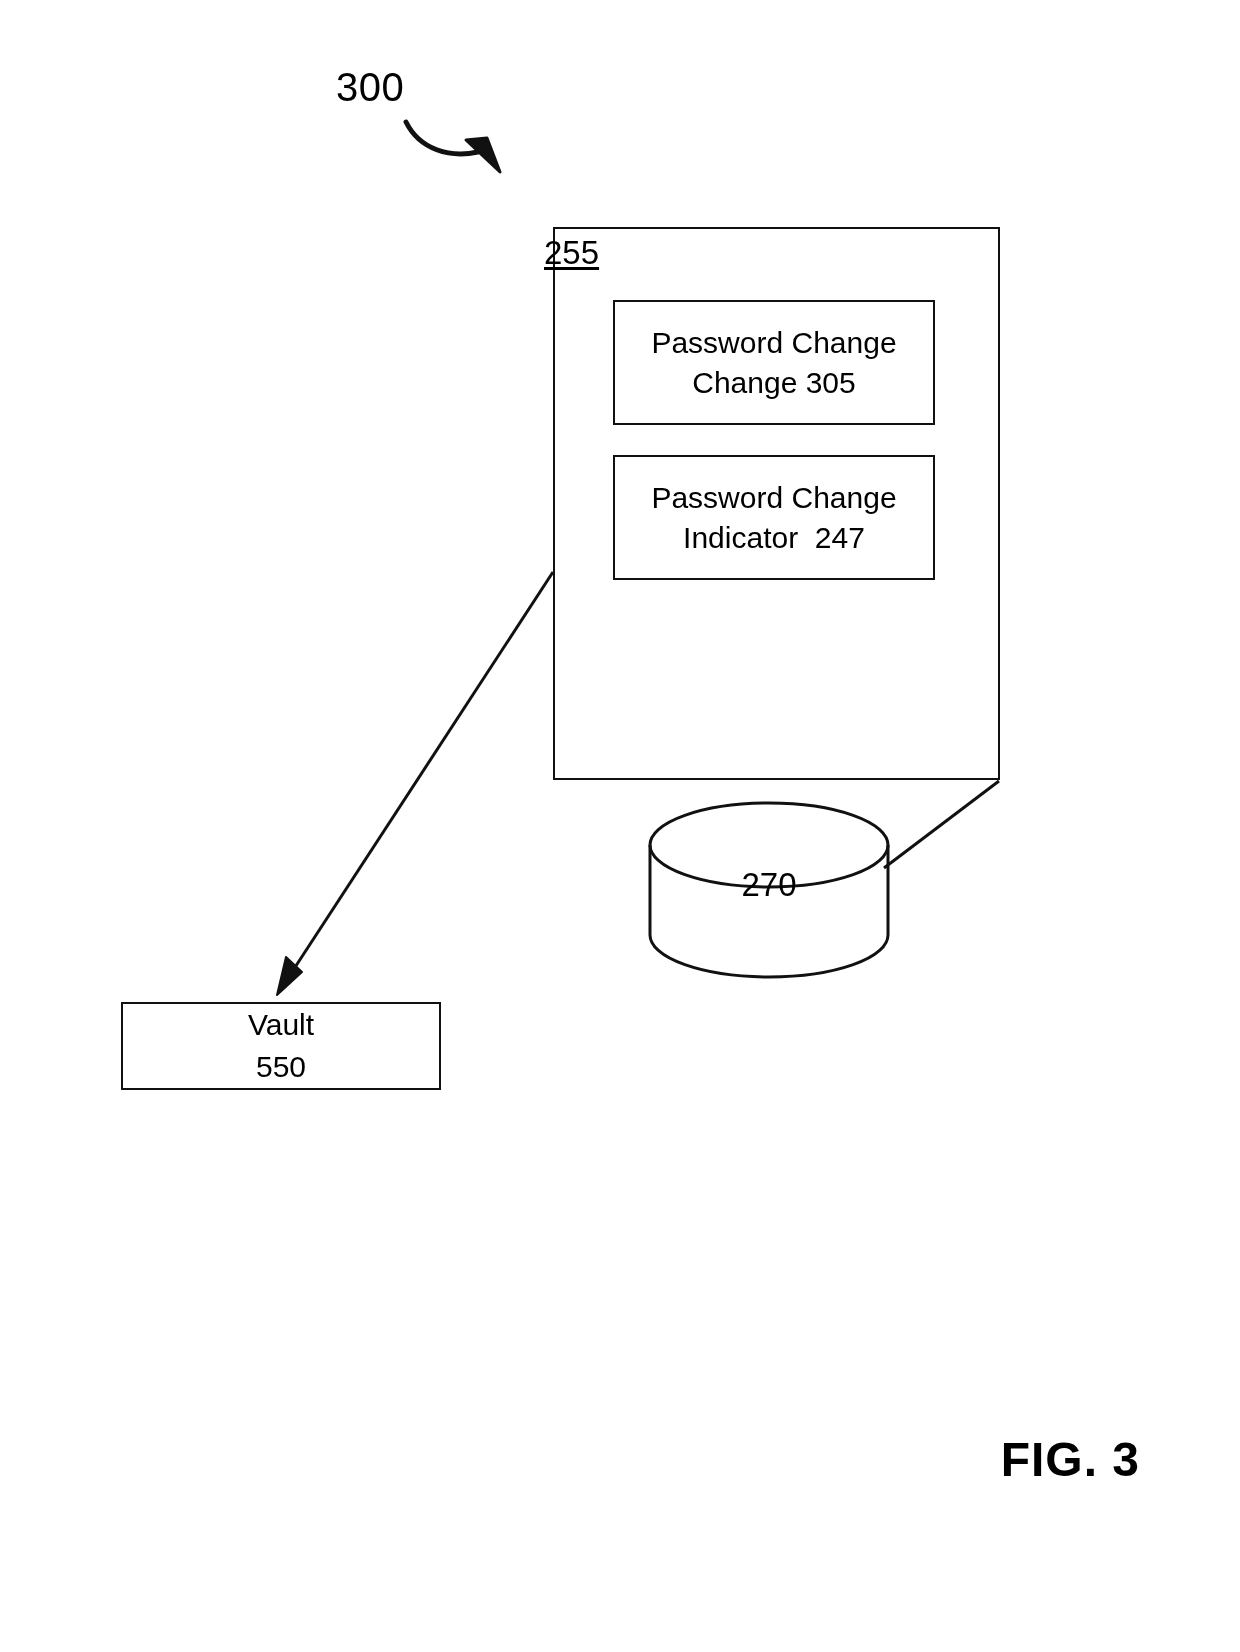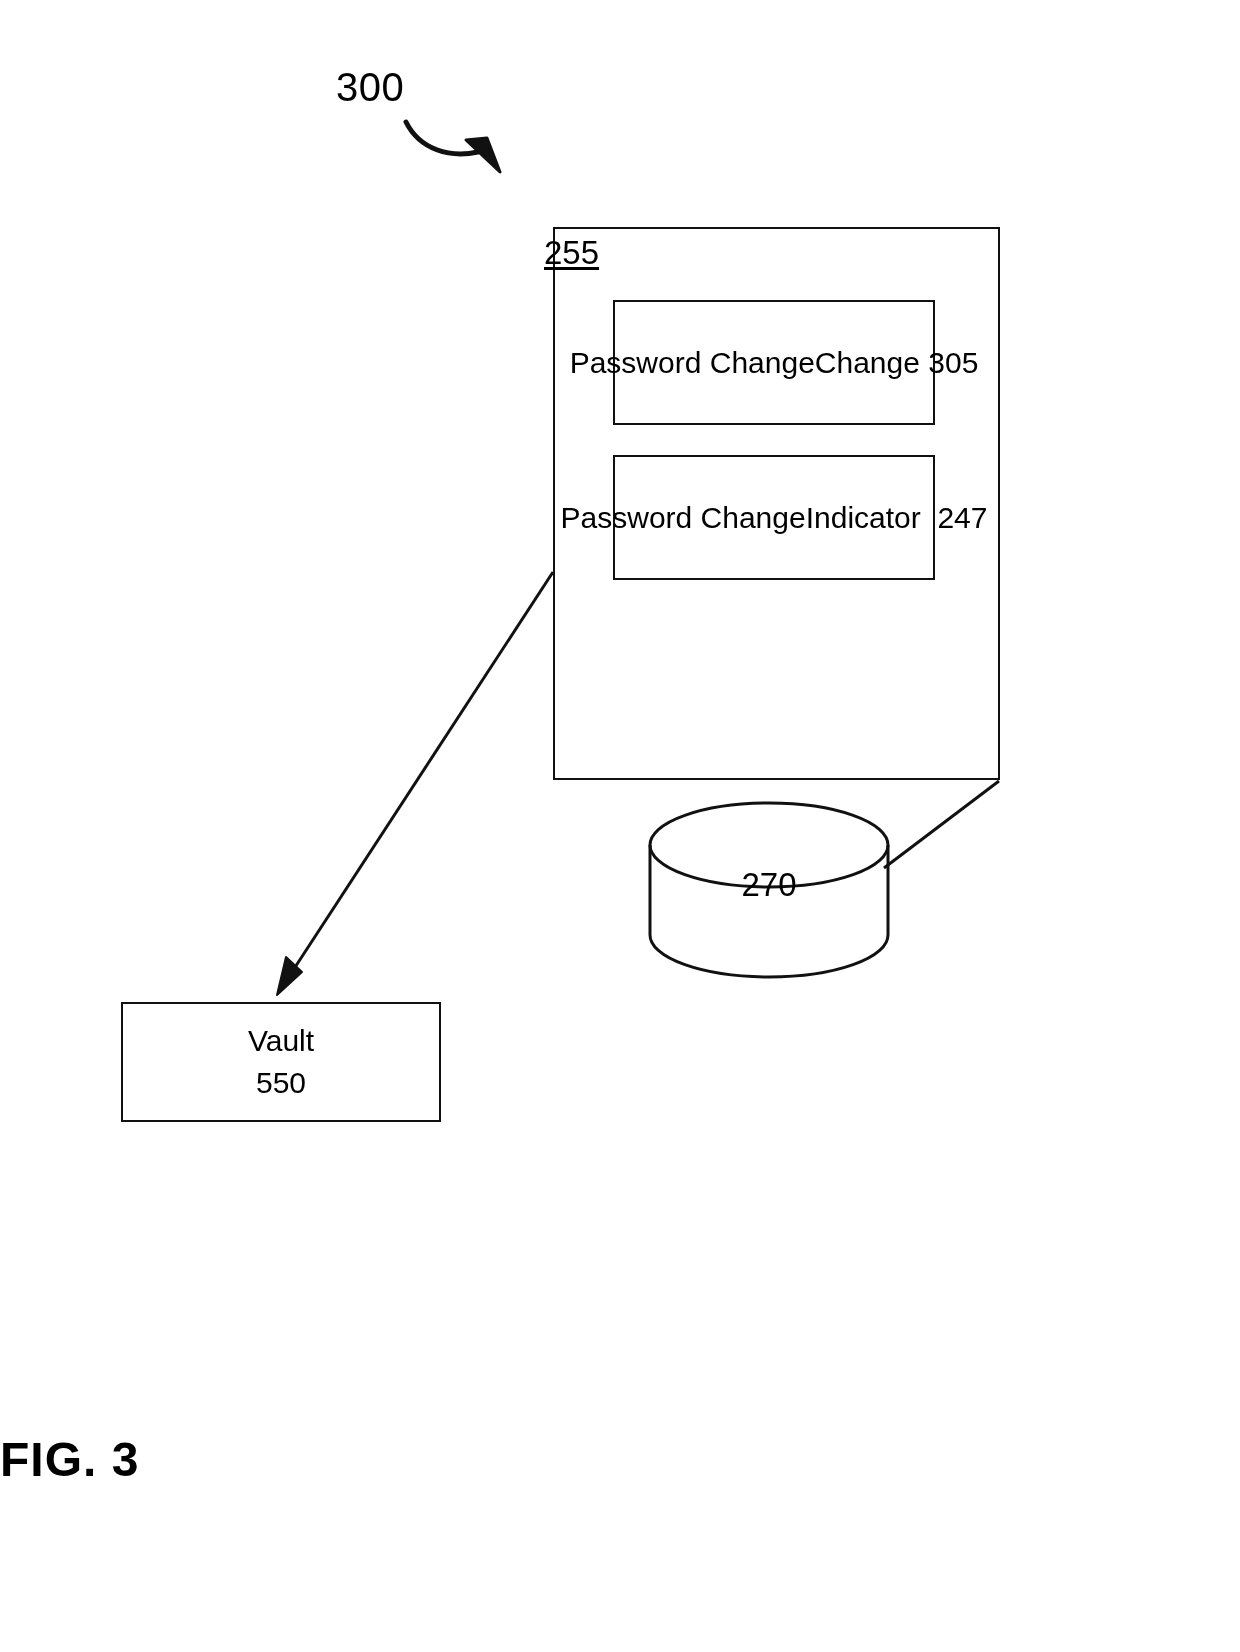--- a/index.html
+++ b/index.html
@@ -59,20 +59,21 @@
   }
 
   
   .inner-box {
     position: absolute;
     left: 613px;
     width: 322px;
     border: 2px solid #111111;
     box-sizing: border-box;
     display: flex;
+    flex-direction: column;
     align-items: center;
     justify-content: center;
     text-align: center;
     font-size: 30px;
     line-height: 40px;
     padding: 0 12px;
   }
   #inner-box-daemon    { top: 300px; height: 125px; }
   #inner-box-indicator { top: 455px; height: 125px; }
   #inner-box-dbm       { top: 610px; height: 120px; }
@@ -93,39 +94,39 @@
     font-size: 33px;
     line-height: 42px;
   }
 
   
   .vault-box {
     position: absolute;
     left: 121px;
     top: 1002px;
     width: 320px;
-    height: 120px;
+    height: 88px;
     border: 2px solid #111111;
     box-sizing: border-box;
     display: flex;
     flex-direction: column;
     align-items: center;
     justify-content: center;
     text-align: center;
     font-size: 30px;
     line-height: 42px;
   }
 
   
   .fig-caption {
     position: absolute;
     left: 0;
     top: 1432px;
     width: 1240px;
-    text-align: left;
+    text-align: right;
     padding-right: 100px;
     box-sizing: border-box;
     font-size: 48px;
     font-weight: bold;
     letter-spacing: 1px;
   }
 </style>
 </head>
 <body>
 

